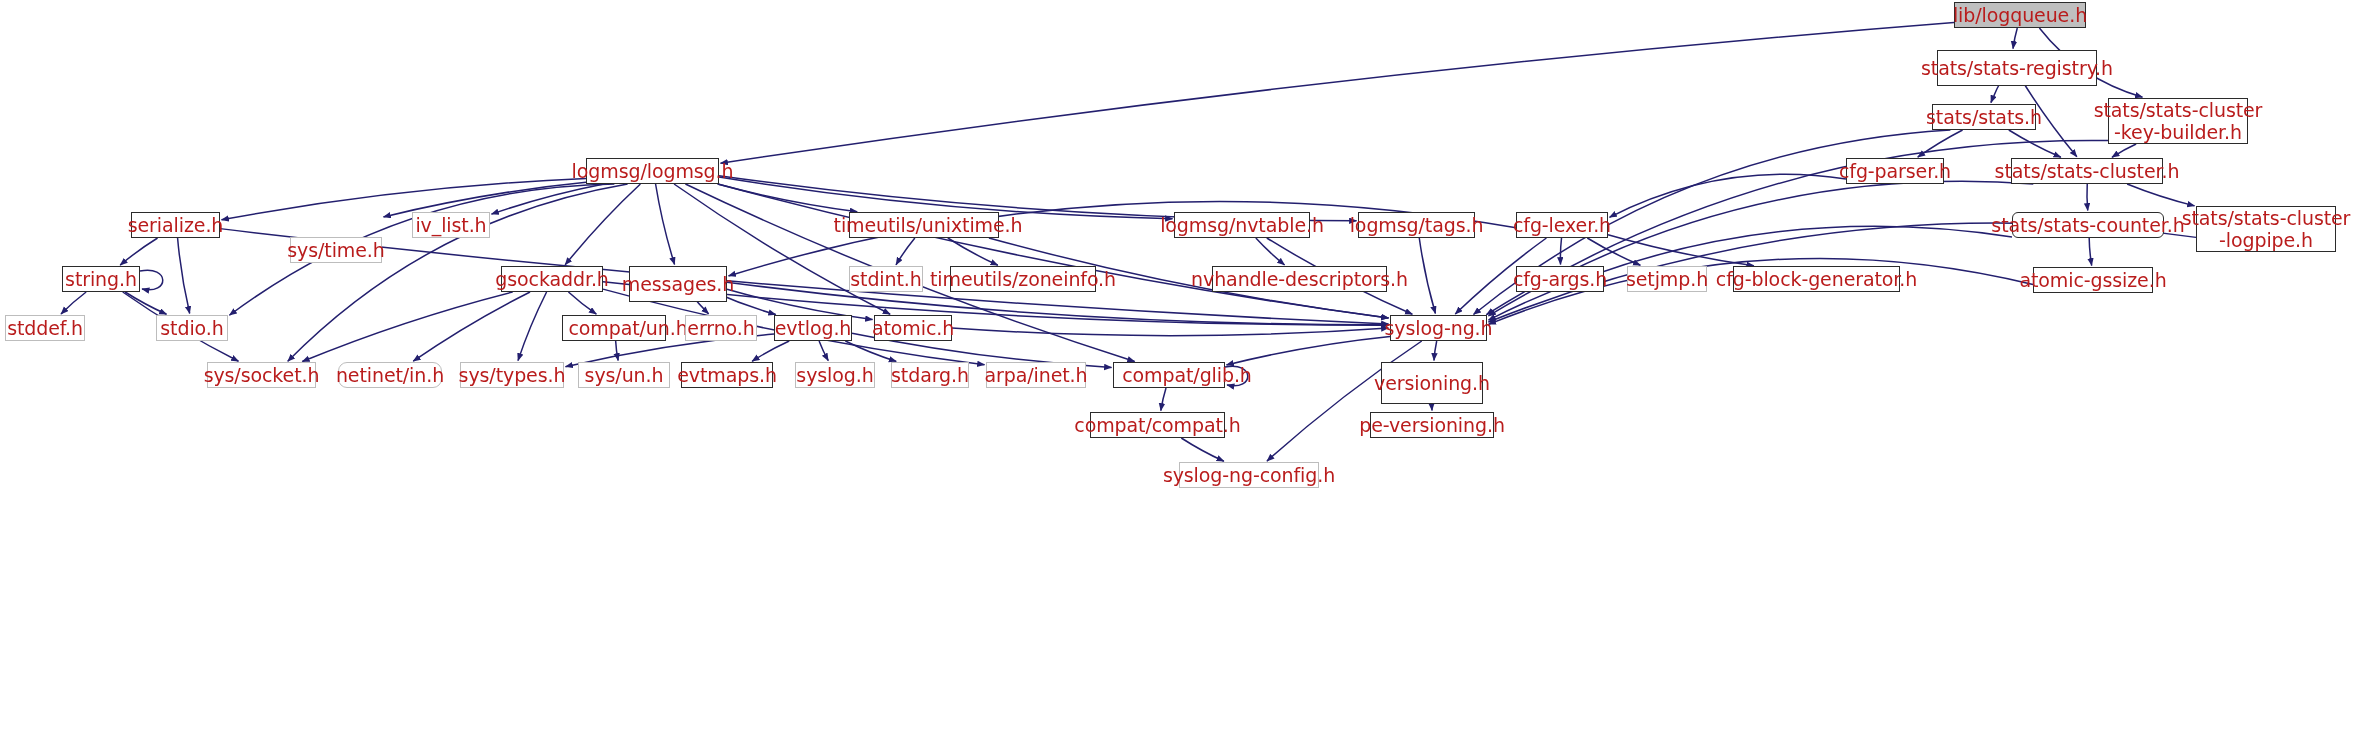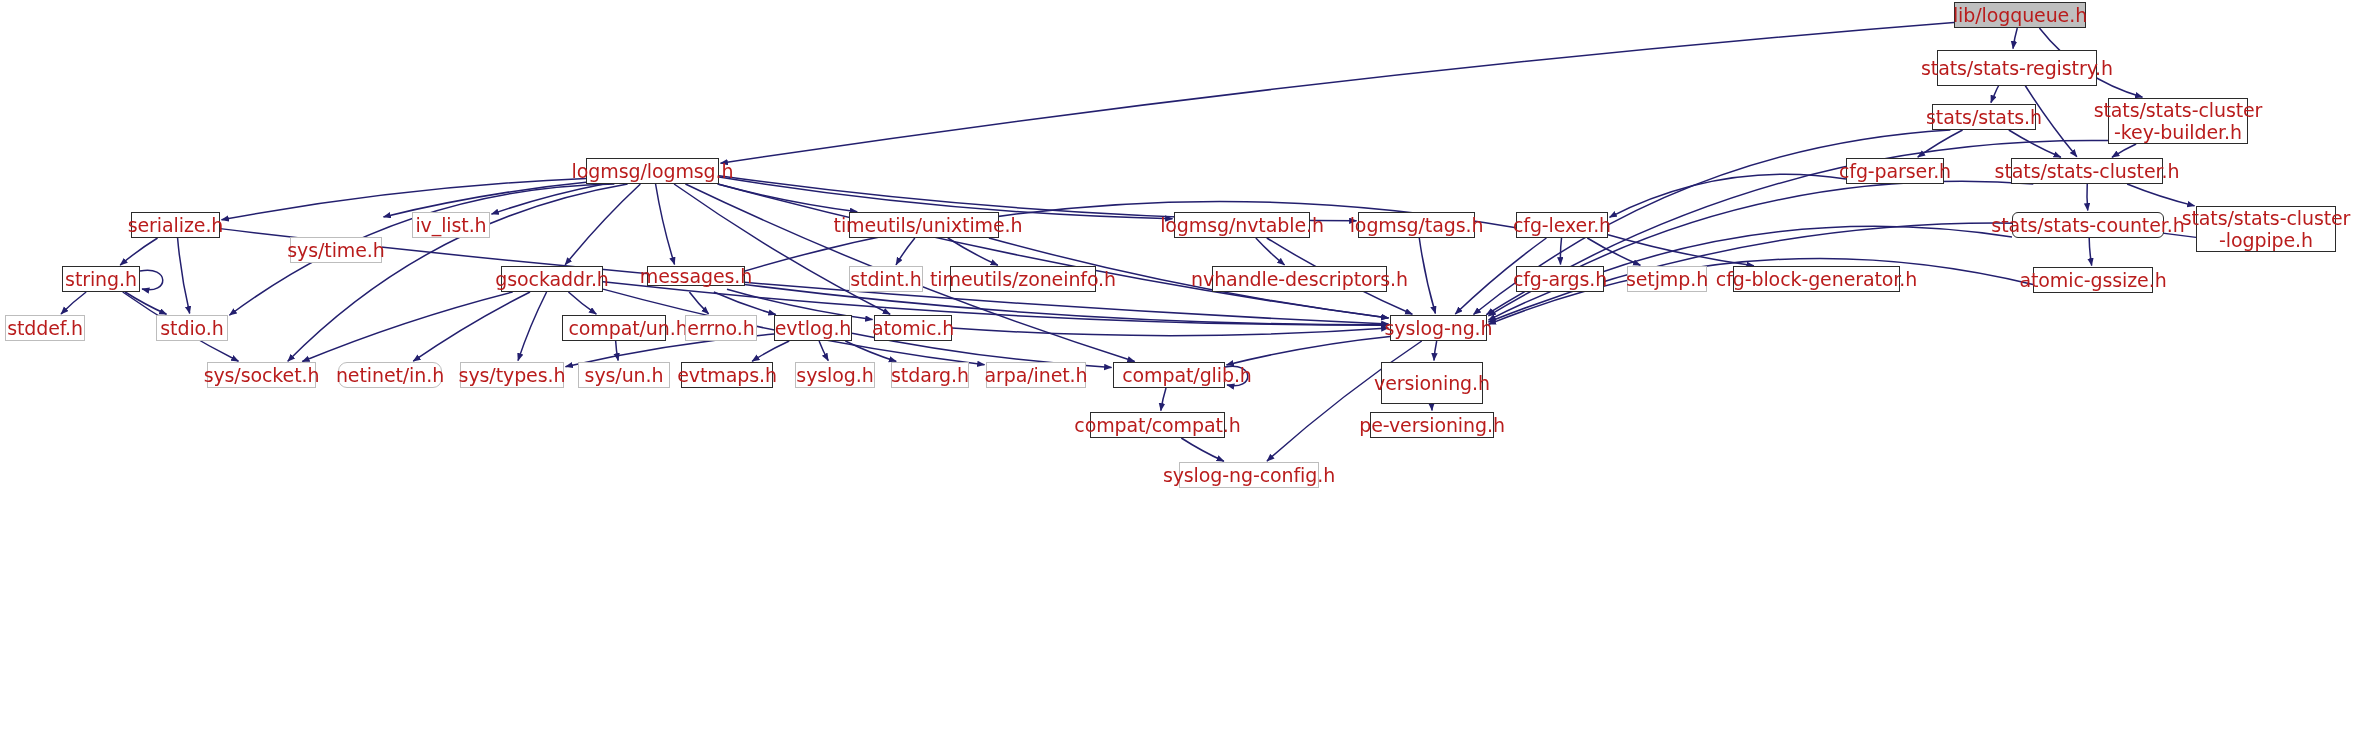--- a/index.html
+++ b/index.html
@@ -133,21 +133,21 @@
       <div class="node solid" style="left: 586px; top: 158px; width: 133px; height: 26px;">logmsg/logmsg.h</div>
       <div class="node solid" style="left: 131px; top: 212px; width: 89px; height: 26px;">serialize.h</div>
       <div class="node light" style="left: 290px; top: 194px; width: 92px; height: 26px; margin-top: 43px;">sys/time.h</div>
       <div class="node light" style="left: 412px; top: 212px; width: 78px; height: 26px;">iv_list.h</div>
       <div class="node solid" style="left: 849px; top: 212px; width: 150px; height: 26px; padding-left: 8px;">timeutils/unixtime.h</div>
       <div class="node solid" style="left: 1174px; top: 212px; width: 136px; height: 26px;">logmsg/nvtable.h</div>
       <div class="node solid" style="left: 1358px; top: 212px; width: 117px; height: 26px;">logmsg/tags.h</div>
       <div class="node solid" style="left: 1516px; top: 212px; width: 92px; height: 26px;">cfg-lexer.h</div>
       <div class="node solid" style="left: 62px; top: 266px; width: 78px; height: 26px;">string.h</div>
       <div class="node solid" style="left: 501px; top: 266px; width: 102px; height: 26px;">gsockaddr.h</div>
-      <div class="node solid" style="left: 629px; top: 266px; width: 98px; height: 20px; margin-left: 18px;">messages.h</div>
+      <div class="node solid" style="left: 629px; top: 266px; width: 98px; height: 36px;">messages.h</div>
       <div class="node light" style="left: 849px; top: 266px; width: 74px; height: 26px;">stdint.h</div>
       <div class="node solid" style="left: 950px; top: 266px; width: 146px; height: 26px;">timeutils/zoneinfo.h</div>
       <div class="node solid" style="left: 1212px; top: 266px; width: 175px; height: 26px;">nvhandle-descriptors.h</div>
       <div class="node solid" style="left: 1516px; top: 266px; width: 88px; height: 26px;">cfg-args.h</div>
       <div class="node light" style="left: 1627px; top: 266px; width: 80px; height: 26px;">setjmp.h</div>
       <div class="node solid" style="left: 1733px; top: 266px; width: 167px; height: 26px;">cfg-block-generator.h</div>
       <div class="node light" style="left: 5px; top: 315px; width: 80px; height: 26px;">stddef.h</div>
       <div class="node light" style="left: 156px; top: 315px; width: 72px; height: 26px;">stdio.h</div>
       <div class="node solid" style="left: 562px; top: 315px; width: 104px; height: 26px; padding-left: 28px;">compat/un.h</div>
       <div class="node light" style="left: 685px; top: 315px; width: 72px; height: 26px;">errno.h</div>

